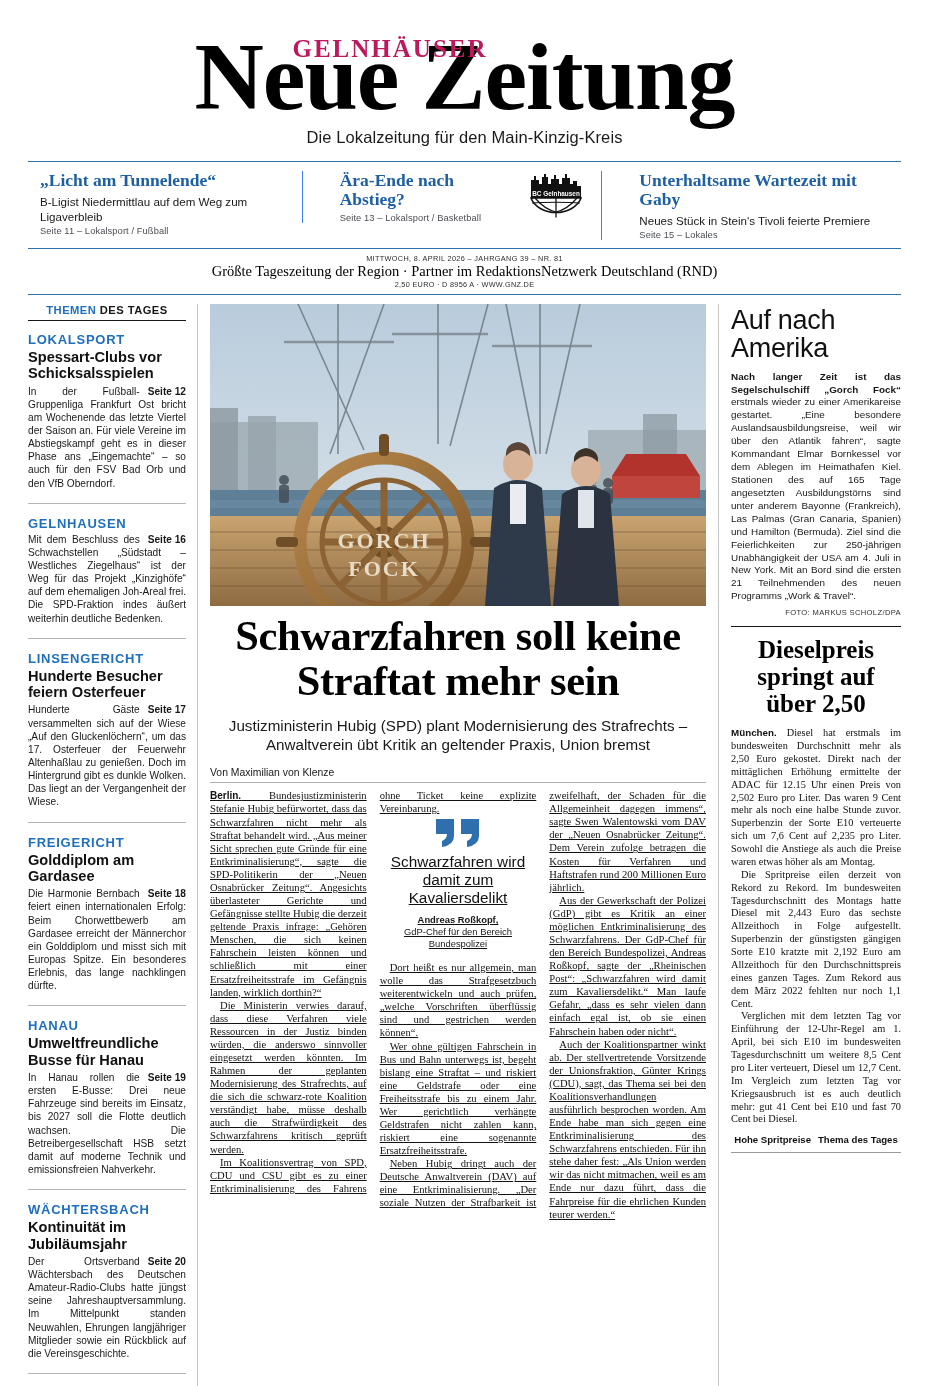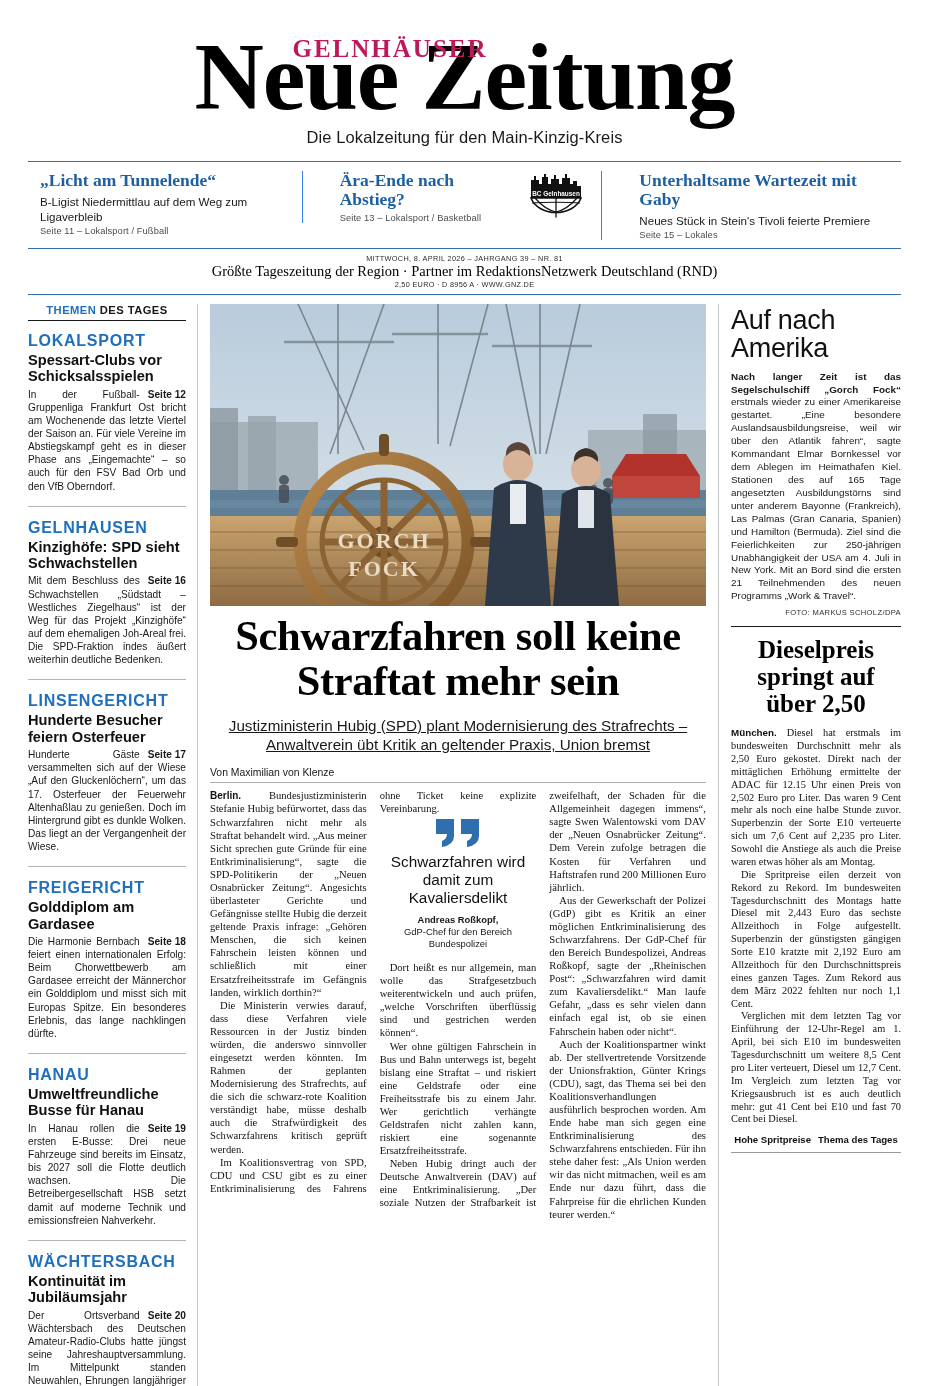--- a/index.html
+++ b/index.html
@@ -67,21 +67,21 @@
   .col-right{width:170px;flex:0 0 170px;padding-left:12px;border-left:1px solid #c5c5c5;}
 
   
   .themen-head{
     text-align:center;font-weight:700;font-size:11.2px;letter-spacing:0.45px;
     color:#17181a;padding-bottom:4px;border-bottom:1.6px solid #17181a;
     margin-bottom:11px;
   }
   .themen-head .hl{color:#1f6fbd;}
   .sb-item{margin-bottom:13px;}
-  .sb-cat{color:#1f6fbd;font-weight:700;font-size:16px;letter-spacing:0.75px;margin-bottom:2px;}
+  .sb-cat{color:#1f6fbd;font-weight:700;font-size:13px;letter-spacing:0.75px;margin-bottom:2px;}
   .sb-title{font-weight:700;font-size:14.6px;line-height:1.12;color:#111;margin-bottom:3px;}
   .sb-text{font-size:10.15px;line-height:1.295;color:#17181a;text-align:justify;}
   .sb-text .pg{font-weight:700;float:right;margin-left:8px;}
   .sb-sep{border-top:1px solid #b5b5b5;margin:12px 0 0 0;}
 
   
   .hero{position:relative;height:302px;overflow:hidden;background:#15803d;}
   .hero svg{display:block;width:100%;height:100%;}
 
   
@@ -97,31 +97,30 @@
   
   .lead{padding-top:7px;}
   .lead-h{
     font-family:"Liberation Serif",serif;font-weight:700;
     font-size:42.5px;line-height:1.07;text-align:center;color:#000;
     margin:0 0 12px 0;letter-spacing:-0.4px;
   }
   .lead-sub{
     font-size:15.2px;line-height:1.26;text-align:center;color:#17181a;
     margin:0 0 13px 0;
-    text-decoration:underline;
   }
   .byline{
     font-size:10.4px;color:#17181a;font-weight:400;
     border-bottom:1px solid #adadad;padding-bottom:4px;margin-bottom:6px;
   }
   .cols3{column-count:3;column-gap:13px;column-rule:none;}
   .bodytext{
     font-family:"Liberation Serif",serif;
     font-size:10.6px;line-height:1.235;text-align:justify;color:#111;
-    -webkit-hyphens:auto;hyphens:auto;
+    -webkit-hyphens:auto;hyphens:auto;text-decoration:underline;
   }
   .bodytext p{margin:0;text-indent:10px;}
   .bodytext p.first{text-indent:0;}
   .bodytext p.first b{font-family:"Liberation Sans",sans-serif;font-size:10px;font-weight:700;}
 
   
   .quotebox{
     break-inside:avoid;-webkit-column-break-inside:avoid;
     padding:2px 0 8px 0;margin-bottom:3px;text-align:center;
   }
@@ -219,21 +218,20 @@
 
       <div class="sb-item">
         <div class="sb-cat">LOKALSPORT</div>
         <div class="sb-title">Spessart-Clubs vor Schicksalsspielen</div>
         <div class="sb-text"><span class="pg">Seite 12</span><span>In der Fußball-Gruppenliga Frankfurt Ost bricht am Wochenende das letzte Viertel der Saison an. Für viele Vereine im Abstiegskampf geht es in dieser Phase ans „Eingemachte“ – so auch für den FSV Bad Orb und den VfB Oberndorf.</span></div>
       </div>
       <div class="sb-sep"></div>
 
       <div class="sb-item" style="margin-top:12px">
         <div class="sb-cat">GELNHAUSEN</div>
-        <div class="sb-title">Kinzighöfe: SPD sieht Schwachstellen</div>
         <div class="sb-text"><span class="pg">Seite 16</span><span>Mit dem Beschluss des Schwachstellen „Südstadt – Westliches Ziegelhaus“ ist der Weg für das Projekt „Kinzighöfe“ auf dem ehemaligen Joh-Areal frei. Die SPD-Fraktion indes äußert weiterhin deutliche Bedenken.</span></div>
       </div>
       <div class="sb-sep"></div>
 
       <div class="sb-item" style="margin-top:12px">
         <div class="sb-cat">LINSENGERICHT</div>
         <div class="sb-title">Hunderte Besucher feiern Osterfeuer</div>
         <div class="sb-text"><span class="pg">Seite 17</span><span>Hunderte Gäste versammelten sich auf der Wiese „Auf den Gluckenlöchern“, um das 17. Osterfeuer der Feuerwehr Altenhaßlau zu genießen. Doch im Hintergrund gibt es dunkle Wolken. Das liegt an der Vergangenheit der Wiese.</span></div>
       </div>
       <div class="sb-sep"></div>

